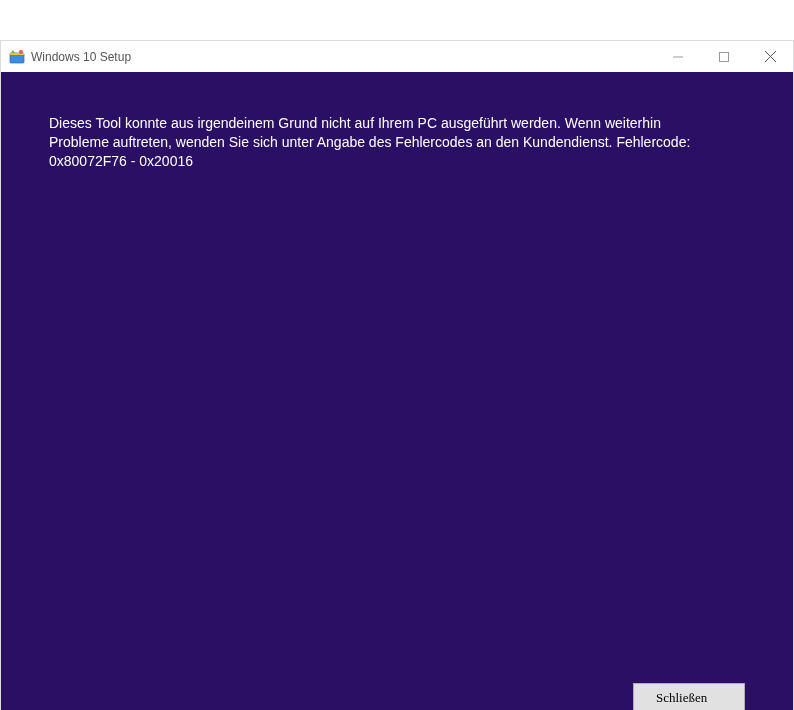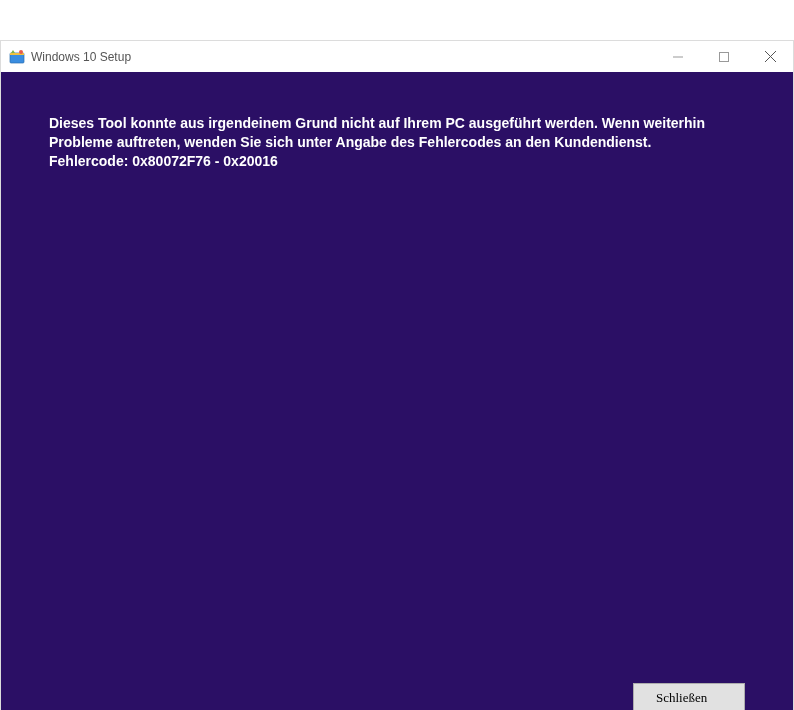--- a/index.html
+++ b/index.html
@@ -6,21 +6,21 @@
   html, body { width: 794px; height: 710px; font-family: "Segoe UI", Arial, sans-serif; overflow: hidden; }
   .window { width: 794px; height: 710px; background: #ffffff; display: flex; flex-direction: column; border: 1px solid #dcdcdc; margin-top: 40px; }
   .titlebar { height: 31px; display: flex; align-items: center; background: #ffffff; }
   .titlebar-icon { margin-left: 8px; width: 16px; height: 16px; display: flex; align-items: center; justify-content: center; }
   .titlebar-title { margin-left: 6px; font-size: 12px; color: #555; flex: 1; }
   .win-controls { display: flex; height: 100%; }
   .win-btn { width: 46px; height: 100%; display: flex; align-items: center; justify-content: center; color: #888; background: transparent; border: none; font-size: 10px; }
   .win-btn svg { stroke: #999; }
   .content { flex: 1; background: #2b0f65; color: #ffffff; padding: 42px 48px 24px 48px; display: flex; flex-direction: column; }
   .heading { font-size: 33px; font-weight: 300; letter-spacing: 0.2px; margin-bottom: 14px; }
-  .body-text { font-size: 14px; line-height: 1.35; max-width: 660px; font-weight: 700; }
+  .body-text { font-size: 14px; line-height: 1.35; max-width: 660px; font-weight: 400; }
   .footer { margin-top: auto; display: flex; justify-content: flex-end; padding-bottom: 12px; }
   .close-btn { background: #e1e1e1; border: 1px solid #adadad; color: #000; font-size: 13px; padding: 6px 22px; min-width: 112px; text-align: left; font-family: Liberation Serif, serif; }
 </style>
 </head>
 <body>
 
 <div class="window">
 
   <div class="titlebar">
     <span class="titlebar-icon">

